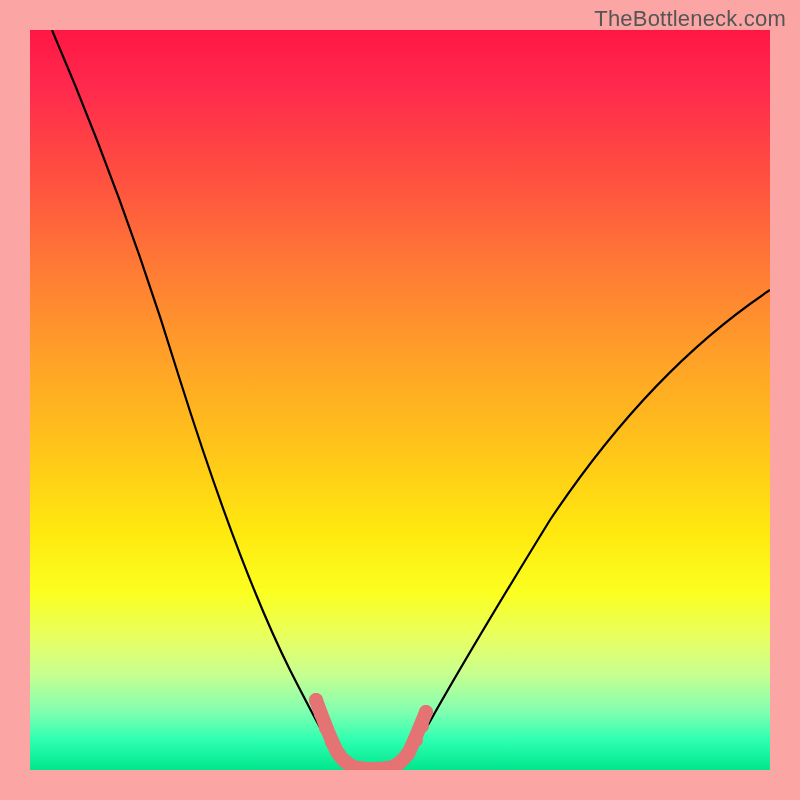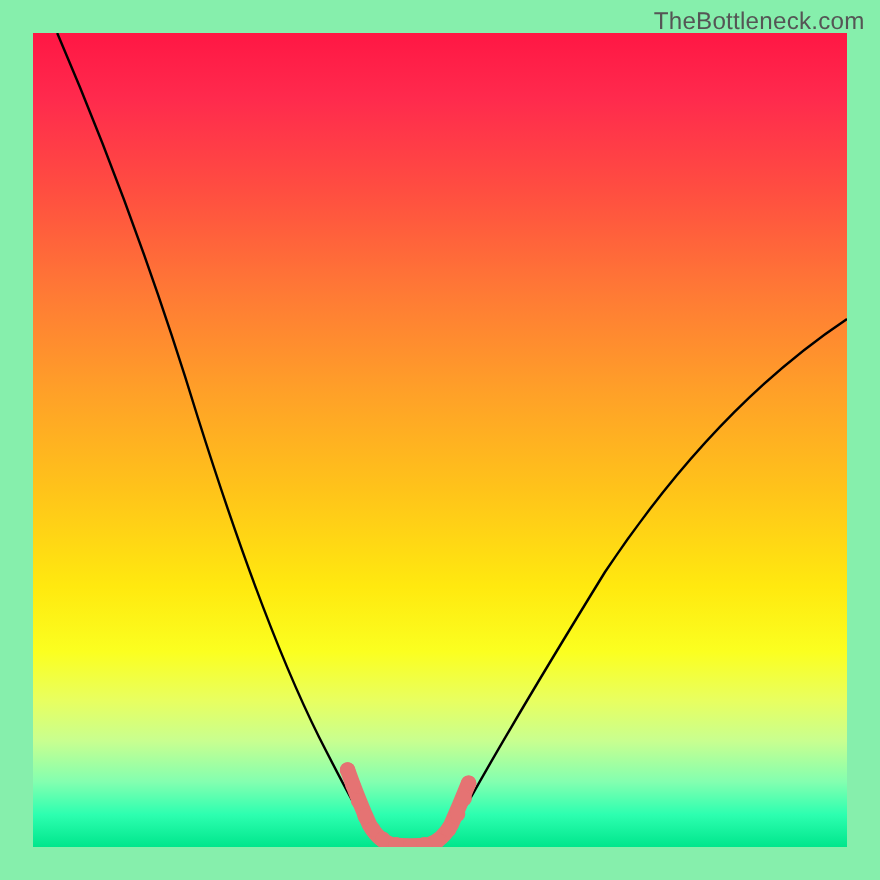--- a/index.html
+++ b/index.html
@@ -8,21 +8,21 @@
     width: 800px;
     height: 800px;
     background: #000;
     overflow: hidden;
     font-family: Arial, Helvetica, sans-serif;
   }
   .frame {
     position: relative;
     width: 800px;
     height: 800px;
-    background: #86efac;
+    background: #fca5a5;
   }
   .watermark {
     position: absolute;
     top: 6px;
     right: 14px;
     color: #555;
     font-size: 22px;
     font-weight: 500;
     z-index: 10;
     letter-spacing: 0.2px;

